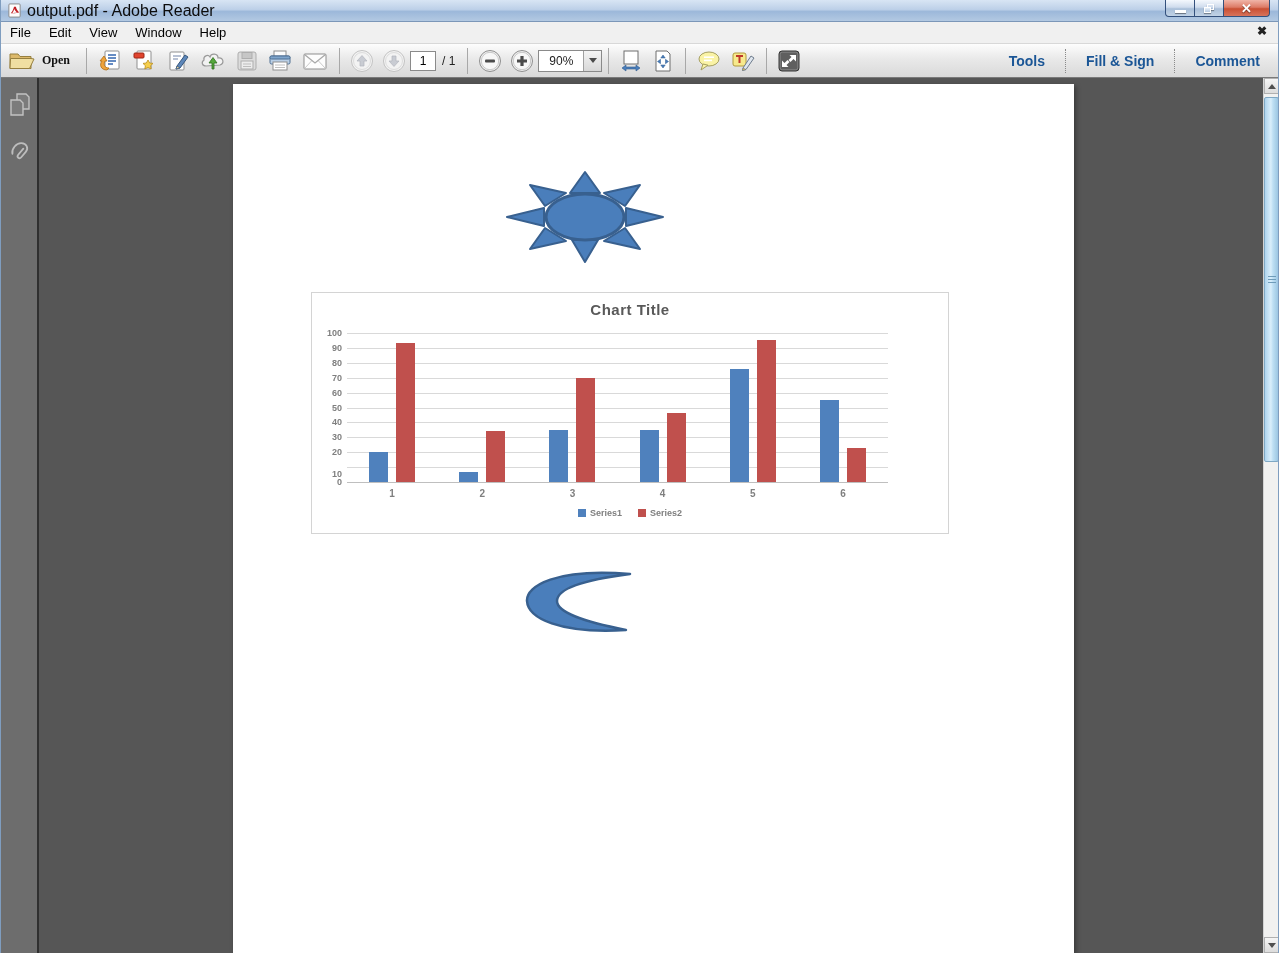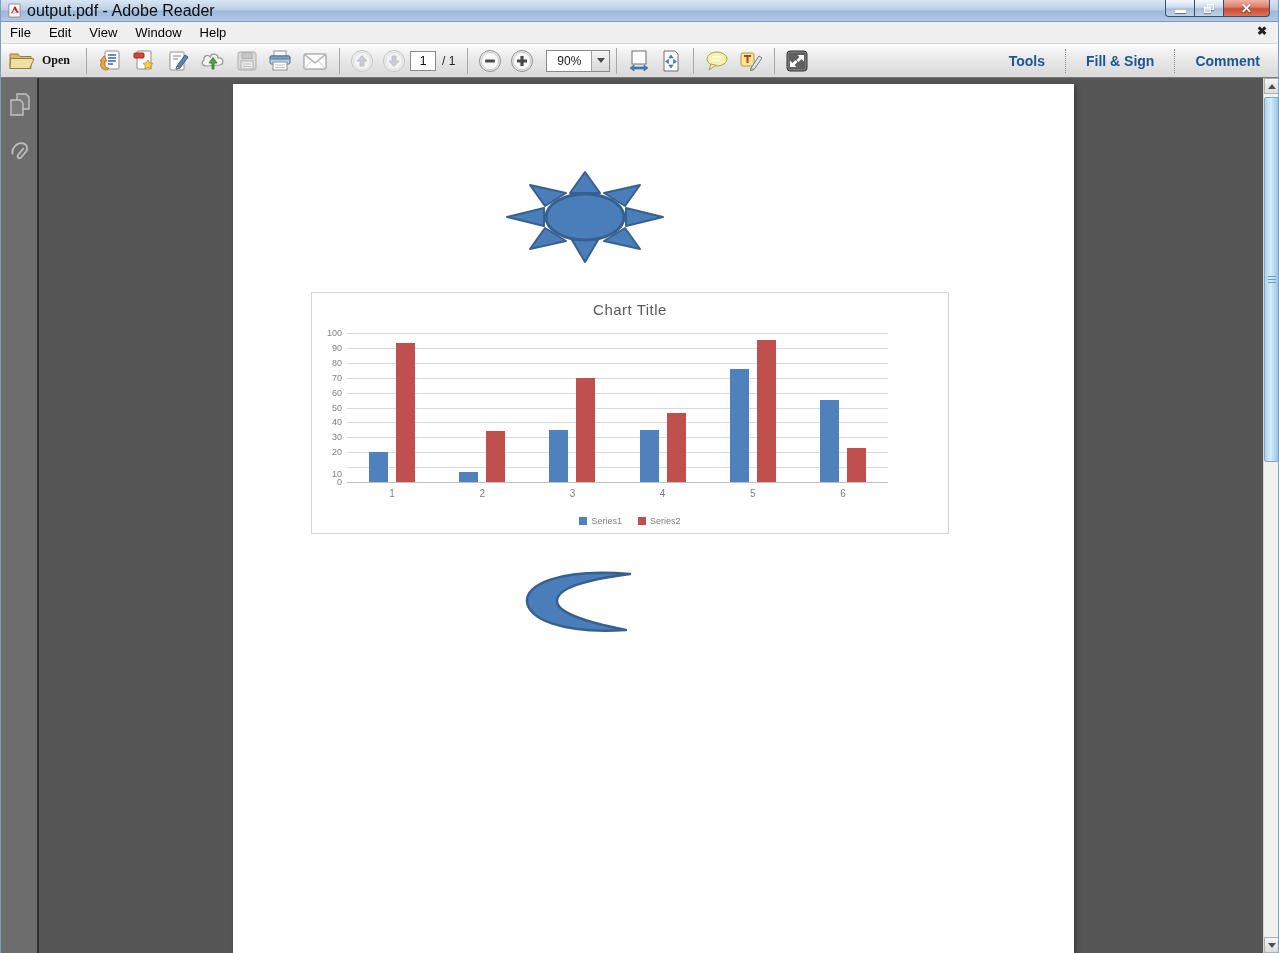--- a/index.html
+++ b/index.html
@@ -36,21 +36,21 @@
   .toolbar { position:absolute; left:0; top:44px; width:100%; height:34px;
     background:linear-gradient(180deg,#fdfdfd 0%,#e9e9e9 45%,#d9d9d9 100%);
     border-bottom:1px solid #7a7a7a; display:flex; align-items:center; }
   .tb-sep { width:1px; height:26px; background:#a8a8a8; margin:0 6px; }
   .tb-dotsep { width:1px; height:24px; border-left:1px dotted #8a8a8a; margin:0 12px; }
   .tb-btn { display:flex; align-items:center; justify-content:center; padding:2px 4px; border-radius:2px; }
   .open-btn { display:flex; align-items:center; gap:7px; padding:2px 10px 2px 8px; }
   .open-label { font-size:12px; font-weight:bold; color:#111;font-family:Liberation Serif, serif; }
   .page-input { width:26px; height:20px; border:1px solid #8a8a8a; background:#fff; font-size:12px; text-align:center; font-family:"Liberation Sans",sans-serif; }
   .page-total { font-size:12px; color:#222; margin:0 6px 0 6px; }
-  .zoom-box { display:flex; height:22px; border:1px solid #8a8a8a; background:#fff; margin-left:8px; }
+  .zoom-box { display:flex; height:22px; border:1px solid #8a8a8a; background:#fff; }
   .zoom-value { width:44px; font-size:12px; color:#222; display:flex; align-items:center; justify-content:center; }
   .zoom-arrow-btn { width:18px; border-left:1px solid #a0a0a0; background:linear-gradient(180deg,#f4f4f4,#d8d8d8); display:flex; align-items:center; justify-content:center; }
   .zoom-arrow-btn .tri { width:0; height:0; border-left:4px solid transparent; border-right:4px solid transparent; border-top:5px solid #4a4a4a; }
   .tb-right { position:absolute; right:10px; top:0; height:34px; display:flex; align-items:center; }
   .tb-right-label { font-size:14px; font-weight:bold; color:#1b5696; padding:4px 8px; }
 
   
   .content { position:absolute; left:0; top:78px; width:100%; height:875px; }
   .sidebar { position:absolute; left:0; top:0; width:38px; height:100%; background:#6d6d6d; border-right:2px solid #2f2f2f; }
   .side-icon { width:38px; height:34px; display:flex; align-items:center; justify-content:center; }
@@ -62,29 +62,29 @@
   .sb-btn { position:absolute; left:0; width:15px; height:16px; background:linear-gradient(180deg,#f5f5f5,#dcdcdc); border:1px solid #b0b0b0; display:flex; align-items:center; justify-content:center; }
   .sb-up { top:0; } .sb-down { bottom:0; }
   .sb-tri-up { width:0; height:0; border-left:4px solid transparent; border-right:4px solid transparent; border-bottom:5px solid #4f4f4f; }
   .sb-tri-down { width:0; height:0; border-left:4px solid transparent; border-right:4px solid transparent; border-top:5px solid #4f4f4f; }
   .sb-thumb { position:absolute; left:0; top:19px; width:15px; height:365px; border:1px solid #7fa8c4; border-radius:2px;
     background:linear-gradient(90deg,#aed4ee 0%,#d9eefb 45%,#bfe0f4 60%,#9cc6e2 100%); }
   .sb-grip { position:absolute; left:3px; top:50%; margin-top:-4px; width:8px; }
   .sb-grip div { height:1px; background:#6f9cba; margin-bottom:2px; }
 
   
-  .chart { position:absolute; left:78px; top:208px; width:638px; height:242px; background:#fff; border:1px solid #d4d4d4; }
+  .chart { position:absolute; left:78px; top:208px; width:638px; height:242px; background:#fff; border:1px solid #d4d4d4;font-weight:bold; }
   .chart-title { position:absolute; left:0; top:8px; width:100%; text-align:center; font-size:15px; color:#595959; letter-spacing:.5px; }
   .gridline { position:absolute; left:35px; width:541px; height:1px; background:#d9d9d9; }
   .axisline { background:#bfbfbf; }
   .ytick { position:absolute; left:2px; width:28px; text-align:right; font-size:9px; color:#7f7f7f; }
   .xtick { position:absolute; top:195px; width:40px; text-align:center; font-size:10px; color:#7f7f7f; }
   .bar { position:absolute; }
   .legend { position:absolute; left:0; top:215px; width:100%; display:flex; justify-content:center; gap:16px; }
-  .legend-item { display:flex; align-items:center; gap:4px; font-size:9px; color:#7f7f7f;margin-top:8px; }
+  .legend-item { display:flex; align-items:center; gap:4px; font-size:9px; color:#7f7f7f; }
   .legend-swatch { width:8px; height:8px; display:inline-block; }
 </style>
 </head>
 <body>
 
 <div id="window">
 
   <div class="titlebar">
     <svg class="app-icon" viewBox="0 0 16 16">
       <rect x="2" y="1" width="12" height="14" rx="1" fill="#fdfdfd" stroke="#888"></rect>

